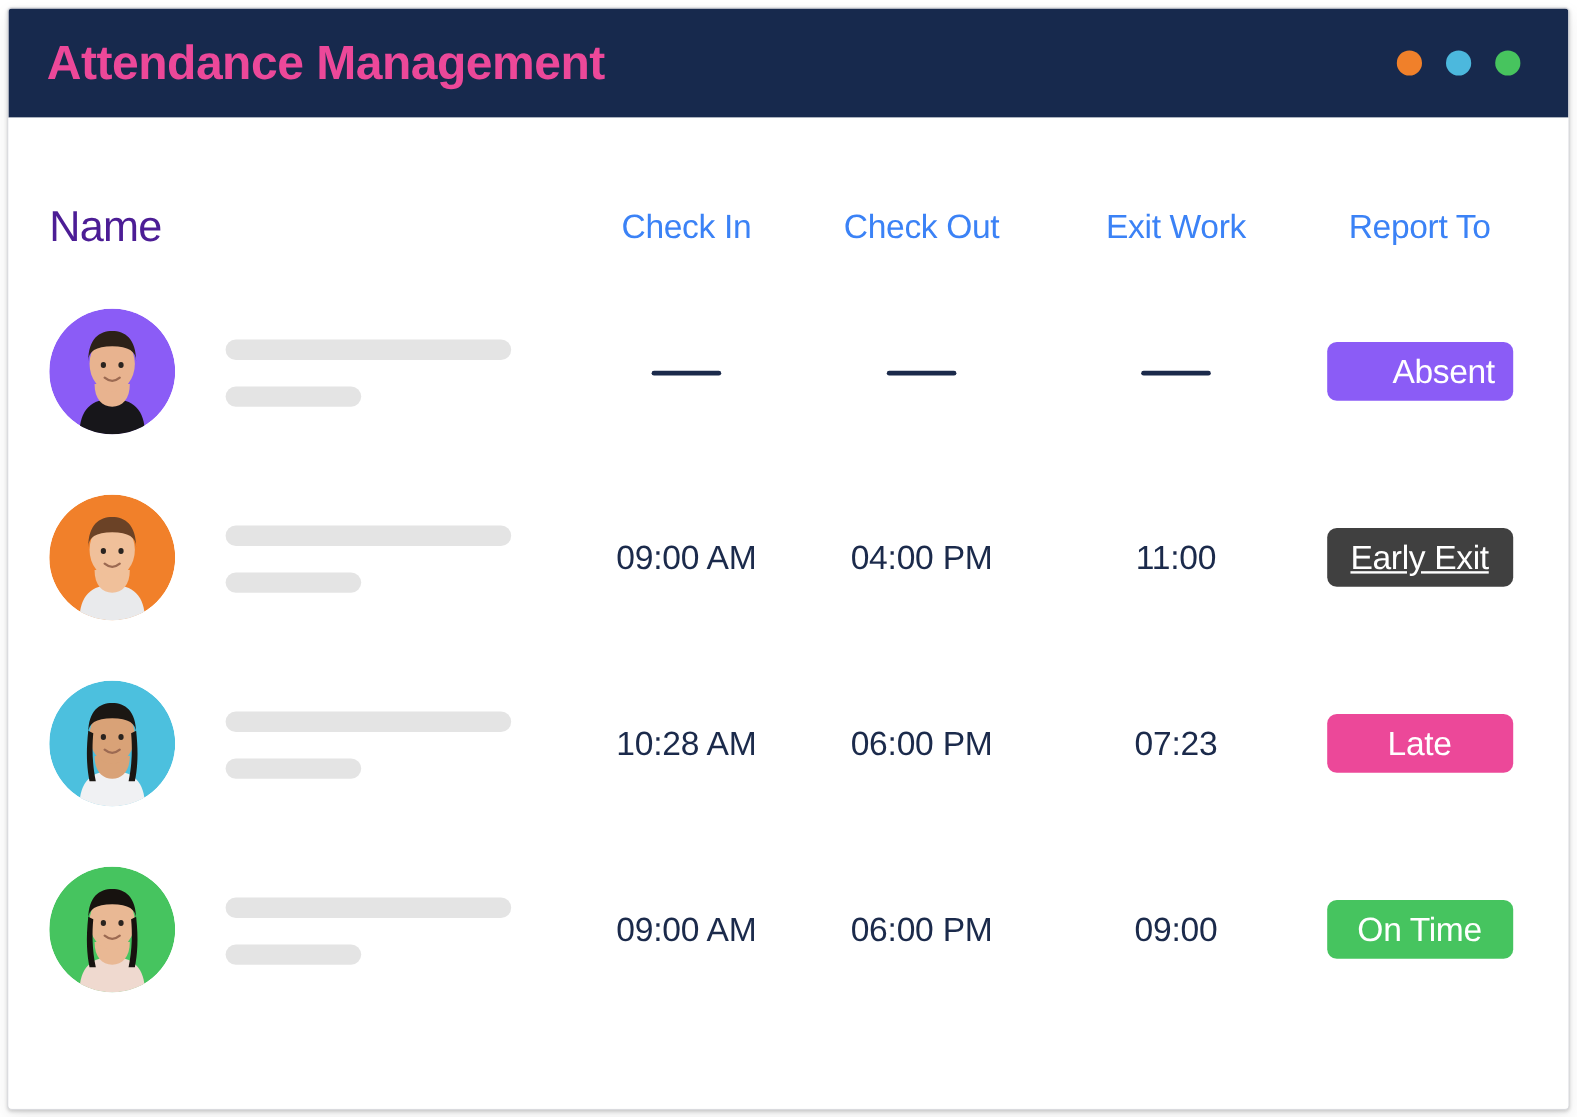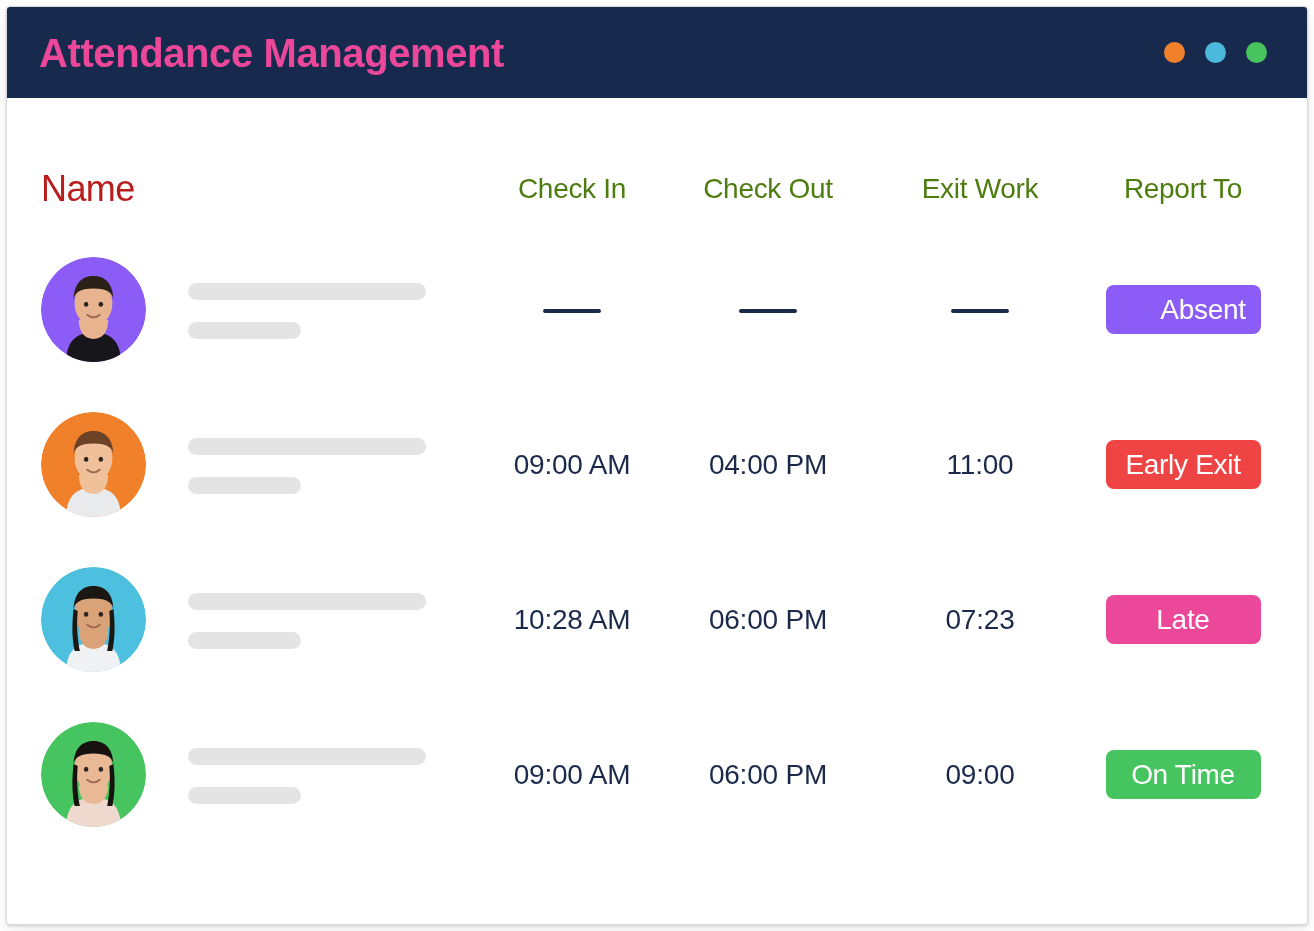--- a/index.html
+++ b/index.html
@@ -72,29 +72,29 @@
   .table col.c-name   { width: 440px; }
   .table col.c-in     { width: 186px; }
   .table col.c-out    { width: 206px; }
   .table col.c-hours  { width: 218px; }
   .table col.c-report { width: 188px; }
 
   .table th {
     font-weight: normal;
     text-align: center;
     vertical-align: middle;
-    color: #4d7c0f;
+    color: #3b82f6;
     font-size: 28px;
     letter-spacing: -0.3px;
     padding: 70px 0 22px 0;
   }
 
   .table th.th-name {
     text-align: left;
-    color: #b91c1c;
+    color: #4c1d95;
     font-size: 36px;
     padding-left: 2px;
     letter-spacing: -0.6px;
   }
 
   .table td {
     vertical-align: middle;
     text-align: center;
     color: #1b2a4b;
     font-size: 28px;
@@ -231,21 +231,21 @@
                 </div>
                 <div class="skeleton">
                   <div class="sk-bar long"></div>
                   <div class="sk-bar short"></div>
                 </div>
               </div>
             </td>
             <td>09:00 AM</td>
             <td>04:00 PM</td>
             <td>11:00</td>
-            <td class="badge-cell"><span class="badge" style="background: #ef4444;">Early Exit</span></td>
+            <td class="badge-cell"><span class="badge" style="background: #404040; text-decoration: underline;">Early Exit</span></td>
           </tr>
           <tr>
             <td class="td-name">
               <div class="person">
                 <div class="avatar">
   <svg viewBox="0 0 100 100" xmlns="http://www.w3.org/2000/svg">
     <circle cx="50" cy="50" r="50" fill="#4cc0de"></circle>
     <g>
       <path d="M24 100 C24 80 34 72 50 72 C66 72 76 80 76 100 Z" fill="#f0f1f3"></path>
       <path d="M36 60 C36 72 42 78 50 78 C58 78 64 72 64 60 Z" fill="#d9a277"></path>

